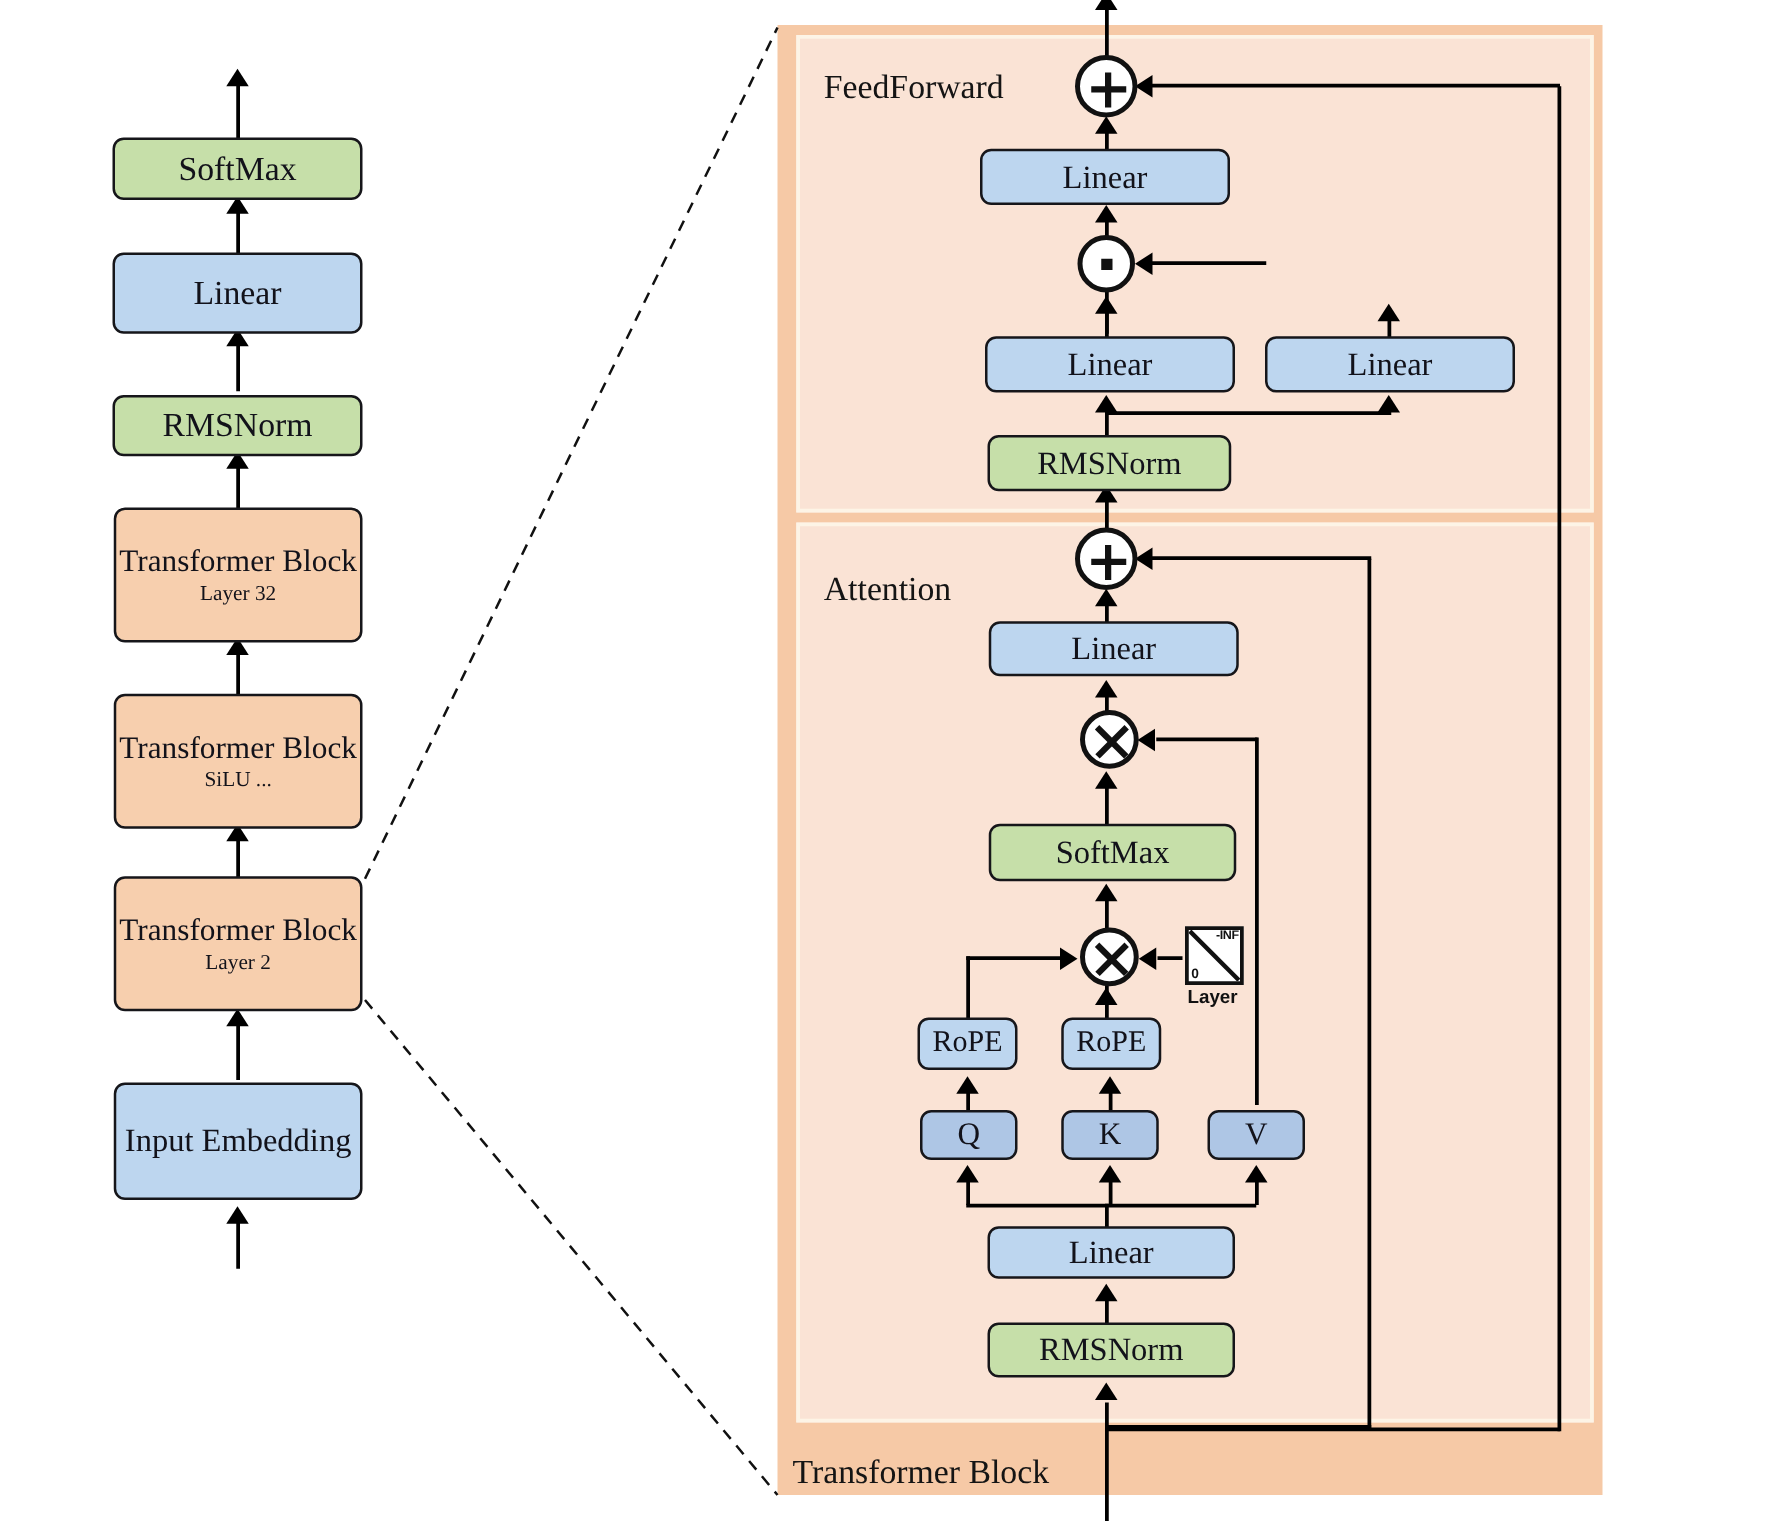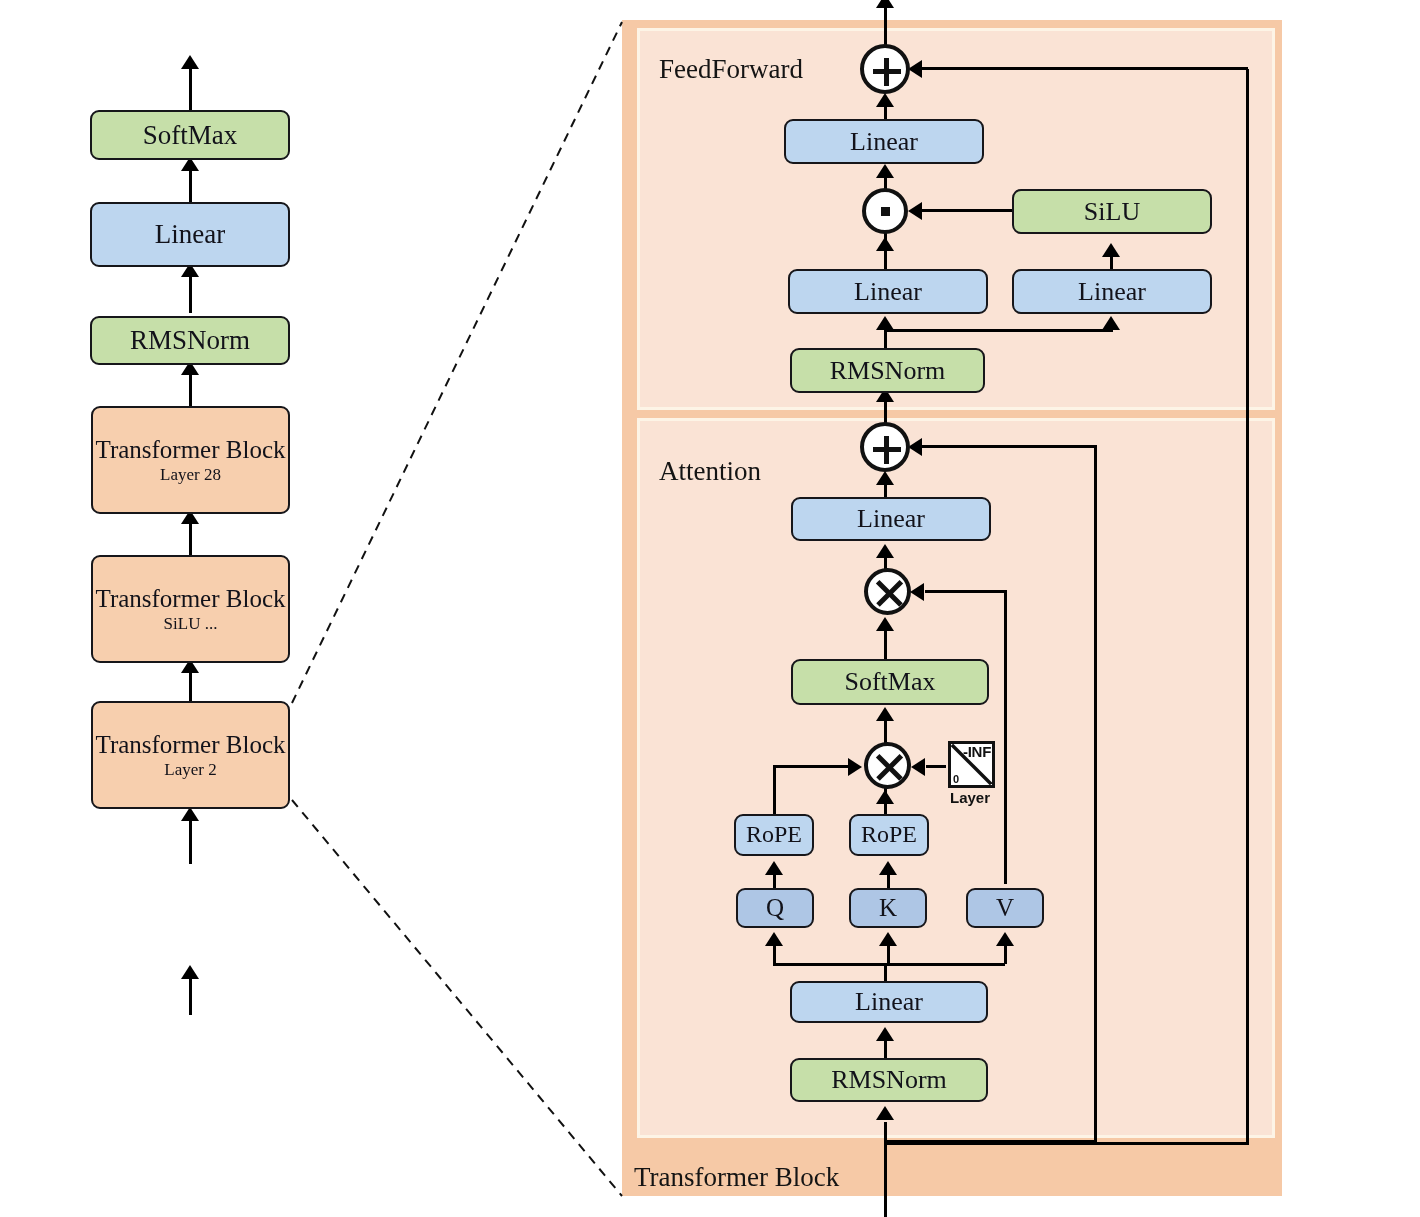--- a/index.html
+++ b/index.html
@@ -128,21 +128,21 @@
     z-index: 7;
   }
   .mask-box .diag {
     position: absolute;
     left: 0; top: 0; width: 100%; height: 100%;
   }
   .mask-box .mtext-inf {
     position: absolute;
     right: 1px; top: -1px;
     font-family: "Liberation Sans", "DejaVu Sans", sans-serif;
-    font-size: 15px;
+    font-size: 10px;
     font-weight: bold;
     color: #111;
     letter-spacing: -0.3px;
   }
   .mask-box .mtext-zero {
     position: absolute;
     left: 2px; bottom: 0px;
     font-family: "Liberation Sans", "DejaVu Sans", sans-serif;
     font-size: 11px;
     font-weight: bold;
@@ -196,21 +196,21 @@
 
   <div class="node green" style="left:90px; top:316px; width:200px; height:49px; font-size:27px;">
     <span>RMSNorm</span>
   </div>
 
   <div class="vline" style="left:189px; top:366px; height:42px;"></div>
   <div class="arrowhead ar-up" style="left:181px; top:361px;"></div>
 
   <div class="node orange" style="left:91px; top:406px; width:199px; height:108px; font-size:25px;">
     <span>Transformer Block</span>
-    <span class="sub">Layer 28</span>
+    <span class="sub">Layer 32</span>
   </div>
 
   <div class="vline" style="left:189px; top:515px; height:42px;"></div>
   <div class="arrowhead ar-up" style="left:181px; top:510px;"></div>
 
   <div class="node orange" style="left:91px; top:555px; width:199px; height:108px; font-size:25px;">
     <span>Transformer Block</span>
     <span class="sub">SiLU ...</span>
   </div>
 
@@ -218,20 +218,23 @@
   <div class="arrowhead ar-up" style="left:181px; top:659px;"></div>
 
   <div class="node orange" style="left:91px; top:701px; width:199px; height:108px; font-size:25px;">
     <span>Transformer Block</span>
     <span class="sub">Layer 2</span>
   </div>
 
   <div class="vline" style="left:189px; top:812px; height:52px;"></div>
   <div class="arrowhead ar-up" style="left:181px; top:807px;"></div>
 
+  <div class="node blue" style="left:91px; top:866px; width:199px; height:94px; font-size:26px;">
+    <span>Input Embedding</span>
+  </div>
 
   <div class="vline" style="left:189px; top:970px; height:45px;"></div>
   <div class="arrowhead ar-up" style="left:181px; top:965px;"></div>
 
   <div class="panel-outer" style="left:622px; top:20px; width:660px; height:1176px;"></div>
 
   <div class="panel-label" style="left:634px; top:1162px;">Transformer Block</div>
 
   <div class="panel-inner" style="left:637px; top:28px; width:638px; height:382px;"></div>
   <div class="panel-label" style="left:659px; top:54px;">FeedForward</div>
@@ -263,23 +266,20 @@
   <div class="arrowhead ar-up" style="left:876px; top:164px;"></div>
   <div class="vline" style="left:884px; top:176px; height:16px;"></div>
 
   <div class="opcircle" style="left:862px; top:188px; width:46px; height:46px;">
     <div class="dotsq" style="left:15px; top:15px; width:9px; height:9px;"></div>
   </div>
 
   <div class="hline" style="left:921px; top:209px; width:92px;"></div>
   <div class="arrowhead ar-left" style="left:908px; top:202px;"></div>
 
-  <div class="node green" style="left:1012px; top:189px; width:200px; height:45px; font-size:26px;">
-    <span>SiLU</span>
-  </div>
 
   <div class="vline" style="left:1110px; top:248px; height:24px;"></div>
   <div class="arrowhead ar-up" style="left:1102px; top:243px;"></div>
 
   <div class="node blue" style="left:1012px; top:269px; width:200px; height:45px; font-size:26px;">
     <span>Linear</span>
   </div>
 
   <div class="node blue" style="left:788px; top:269px; width:200px; height:45px; font-size:26px;">
     <span>Linear</span>

